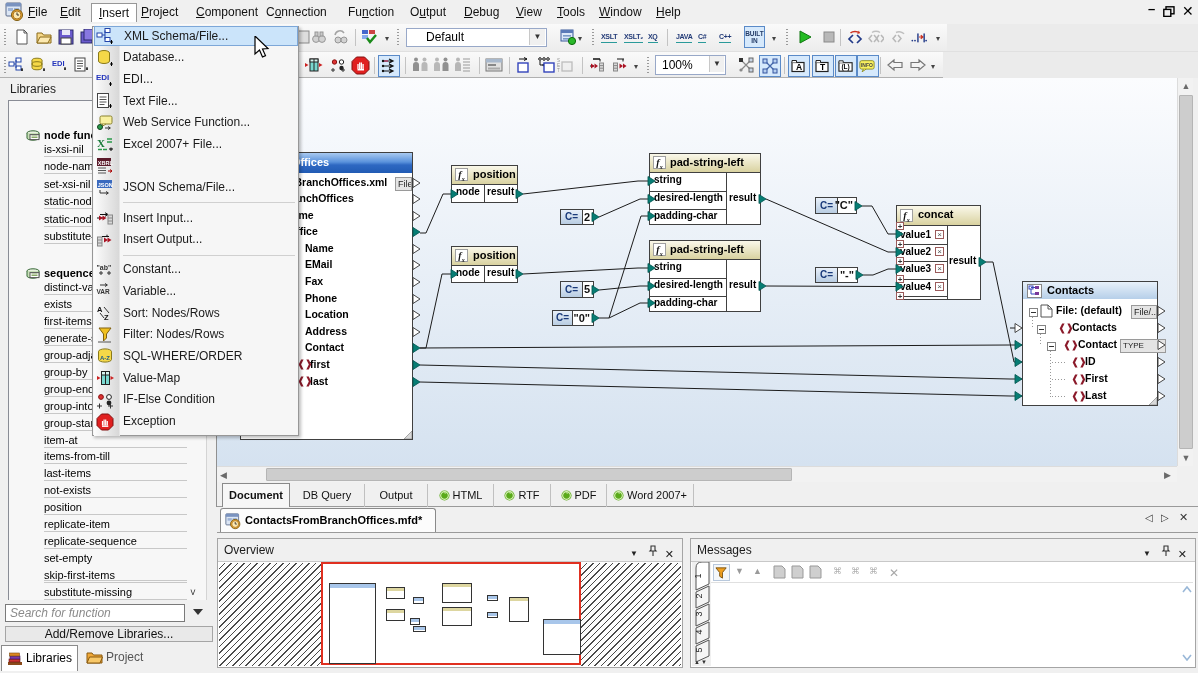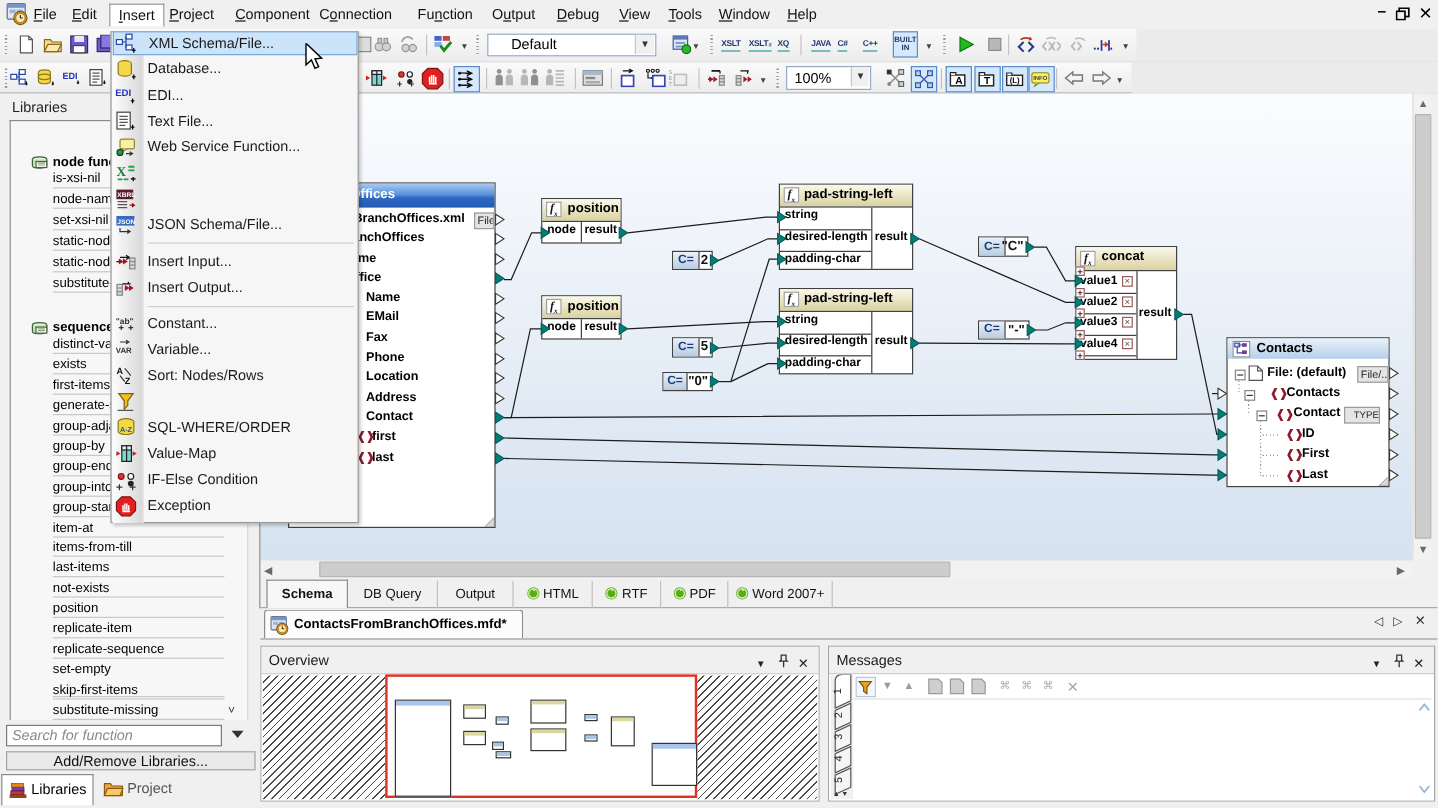--- a/index.html
+++ b/index.html
@@ -548,21 +548,21 @@
         <path d="M8 1 v4 h4" fill="none" stroke="#555"></path>
       </svg>
   <span class="crow" style="left:33px;top:22px">File: (default)</span>
   <div class="fbtn" style="left:108px;top:23px;width:26px">File/...</div>
   <span class="minus" style="left:14px;top:43px"></span>
   <span class="mrico" style="left:35px;top:40px">❰❱</span>
   <span class="crow" style="left:49px;top:39px">Contacts</span>
   <span class="minus" style="left:24px;top:60px"></span>
   <span class="mrico" style="left:40px;top:57px">❰❱</span>
   <span class="crow" style="left:55px;top:56px">Contact</span>
-  <div class="fbtn" style="left:97px;top:57px;width:30px;text-align:right;font-size:8px">TYPE</div>
+  <div class="fbtn" style="left:97px;top:57px;width:46px;text-align:left;font-size:8px">TYPE</div>
   <span class="mrico" style="left:48px;top:74px">❰❱</span>
   <span class="crow" style="left:62px;top:73px">ID</span>
   <span class="mrico" style="left:48px;top:91px">❰❱</span>
   <span class="crow" style="left:62px;top:90px">First</span>
   <span class="mrico" style="left:48px;top:108px">❰❱</span>
   <span class="crow" style="left:62px;top:107px">Last</span>
   <div class="dotv" style="left:9px;top:35px;height:12px"></div>
   <div class="dotv" style="left:17px;top:52px;height:12px"></div>
   <div class="dotv" style="left:27px;top:69px;height:46px"></div>
   <div class="doth" style="left:29px;top:80px;width:14px"></div>
@@ -644,21 +644,21 @@
   <span class="sbarr" style="left:0;top:375px;width:16px">▼</span>
   <div class="sbthumb" style="left:1px;top:17px;width:14px;height:354px"></div>
 </div>
 <div class="sb abs" style="left:217px;top:466px;width:960px;height:16px;border-top:1px solid #dcdcdc">
   <span class="sbarr" style="left:3px;top:3px">◀</span>
   <span class="sbarr" style="left:947px;top:3px">▶</span>
   <div class="sbthumb" style="left:49px;top:1px;width:526px;height:13px"></div>
 </div>
 <div class="abs" style="left:1193px;top:78px;width:5px;height:404px;background:#f0f0f0"></div>
 <div id="vtabs" class="abs">
-    <span class="vtab" style="left:5px;width:68px;background:#f7f7f7;border:1px solid #8a8a8a;border-bottom:none;font-weight:bold;top:1px;height:24px;">Schema</span>
+    <span class="vtab" style="left:5px;width:68px;background:#f7f7f7;border:1px solid #8a8a8a;border-bottom:none;font-weight:bold;top:1px;height:24px;">Document</span>
     <span class="vtab" style="left:73px;width:75px;">DB Query</span>
     <span class="vtab" style="left:148px;width:63px;">Output</span>
     <span class="vtab" style="left:211px;width:66px;"><svg style="vertical-align:-2px;margin-right:3px" width="11" height="11" viewBox="0 0 12 12">
         <circle cx="6" cy="6" r="5.5" fill="#5aaa1a"></circle>
         <circle cx="6" cy="6" r="4.2" fill="none" stroke="#d8f0b8" stroke-width="1.2"></circle>
         <path d="M6 1.8 l2 2 h-2z" fill="#d8f0b8"></path>
       </svg>HTML</span>
     <span class="vtab" style="left:277px;width:57px;"><svg style="vertical-align:-2px;margin-right:3px" width="11" height="11" viewBox="0 0 12 12">
         <circle cx="6" cy="6" r="5.5" fill="#5aaa1a"></circle>
         <circle cx="6" cy="6" r="4.2" fill="none" stroke="#d8f0b8" stroke-width="1.2"></circle>
@@ -836,20 +836,23 @@
     </svg>
     <div class="mpitem" style="top:85px">
       <span class="txt">Web Service Function...</span>
     </div>
     <svg class="mpico" style="top:87px" viewBox="0 0 18 18">
       <rect x="4" y="2" width="12" height="8" rx="1.5" fill="#f8f0a0" stroke="#8a8230"></rect>
       <path d="M7 10 l-2 3 5-3" fill="#f8f0a0" stroke="#8a8230"></path>
       <circle cx="4" cy="13" r="2.5" fill="#2a9a4a" stroke="#11431f"></circle>
       <path d="M9 14 h5 m-2-1.5 l2.4 1.5 -2.4 1.5" stroke="#333" fill="none"></path>
     </svg>
+    <div class="mpitem" style="top:107px">
+      <span class="txt">Excel 2007+ File...</span>
+    </div>
     <svg class="mpico" style="top:108px" viewBox="0 0 18 18">
       <text x="1" y="12" font-size="11" font-weight="bold" fill="#1a7a3a" font-family="Liberation Serif">X</text>
       <path d="M11 4 h5 M11 7 h5" stroke="#2a9a4a" stroke-width="1.6"></path>
       <path d="M2 14.5 h4 M7 14.5 h4" stroke="#2a9a4a" stroke-width="1.6"></path>
       <path d="M13 14 h4 m-2-1.5 v3.5" stroke="#000"></path>
     </svg>
     <svg class="mpico" style="top:130px" viewBox="0 0 18 18">
       <rect x="1" y="1" width="14" height="8" fill="#5a1a2a"></rect>
       <text x="1.8" y="7.5" font-size="5.5" font-weight="bold" fill="#fff" font-family="Liberation Sans">XBRL</text>
       <path d="M2 11 h8 M2 13.5 h8 M2 16 h8" stroke="#555"></path>
@@ -900,20 +903,23 @@
       <path d="M4 3 h7 m-2-1.5 l2.4 1.5 -2.4 1.5" stroke="#333" fill="none"></path>
     </svg>
     <div class="mpitem" style="top:276px">
       <span class="txt">Sort: Nodes/Rows</span>
     </div>
     <svg class="mpico" style="top:277px" viewBox="0 0 18 18">
       <text x="1" y="8" font-size="7.5" font-weight="bold" fill="#111" font-family="Liberation Sans">A</text>
       <text x="8" y="16" font-size="7.5" font-weight="bold" fill="#111" font-family="Liberation Sans">Z</text>
       <path d="M4 9 l4 5 M8 3 l5 6" stroke="#333" fill="none"></path>
     </svg>
+    <div class="mpitem" style="top:297px">
+      <span class="txt">Filter: Nodes/Rows</span>
+    </div>
     <svg class="mpico" style="top:299px" viewBox="0 0 18 18">
       <path d="M3 2 h12 l-4.5 6 v4 l-3 3 v-7 z" fill="#f0c020" stroke="#806010"></path>
       <path d="M2 16 h13" stroke="#555"></path>
     </svg>
     <div class="mpitem" style="top:319px">
       <span class="txt">SQL-WHERE/ORDER</span>
     </div>
     <svg class="mpico" style="top:320px" viewBox="0 0 18 18">
       <ellipse cx="9" cy="4.5" rx="6.5" ry="2.6" fill="#f5d848" stroke="#8a7a1a"></ellipse>
       <path d="M2.5 4.5 v8 a6.5 2.6 0 0 0 13 0 v-8" fill="#f5d848" stroke="#8a7a1a"></path>

